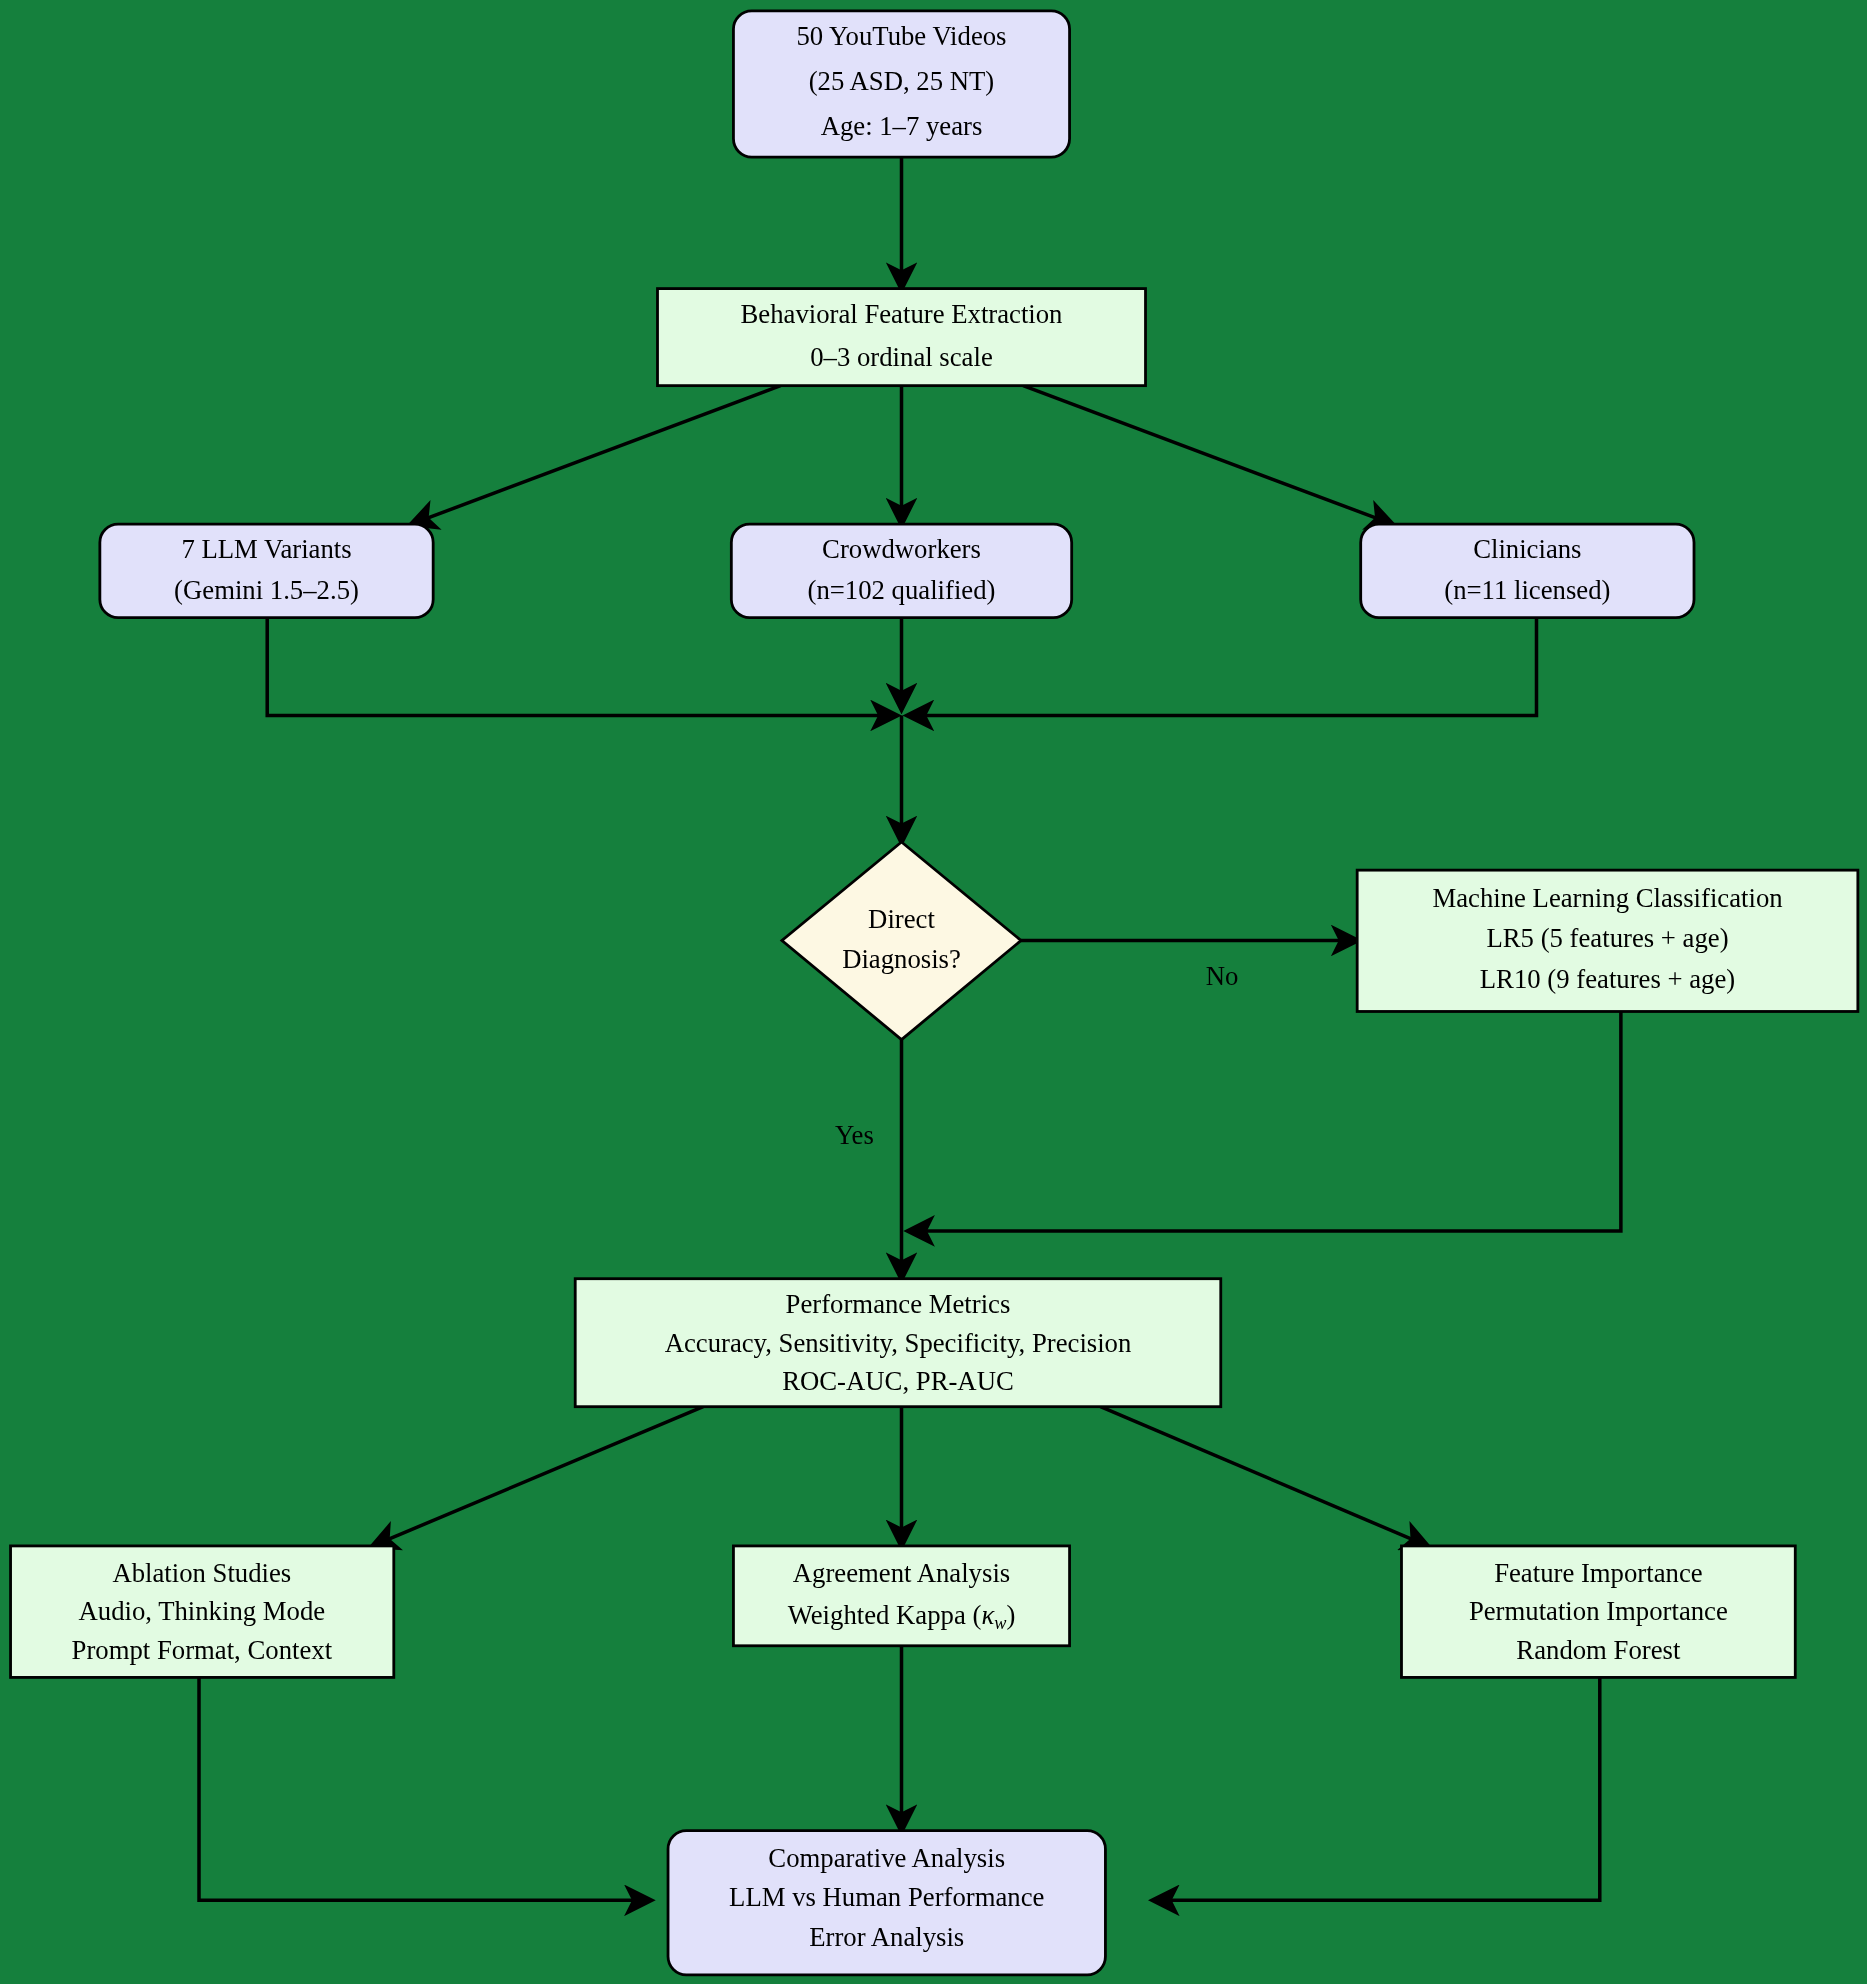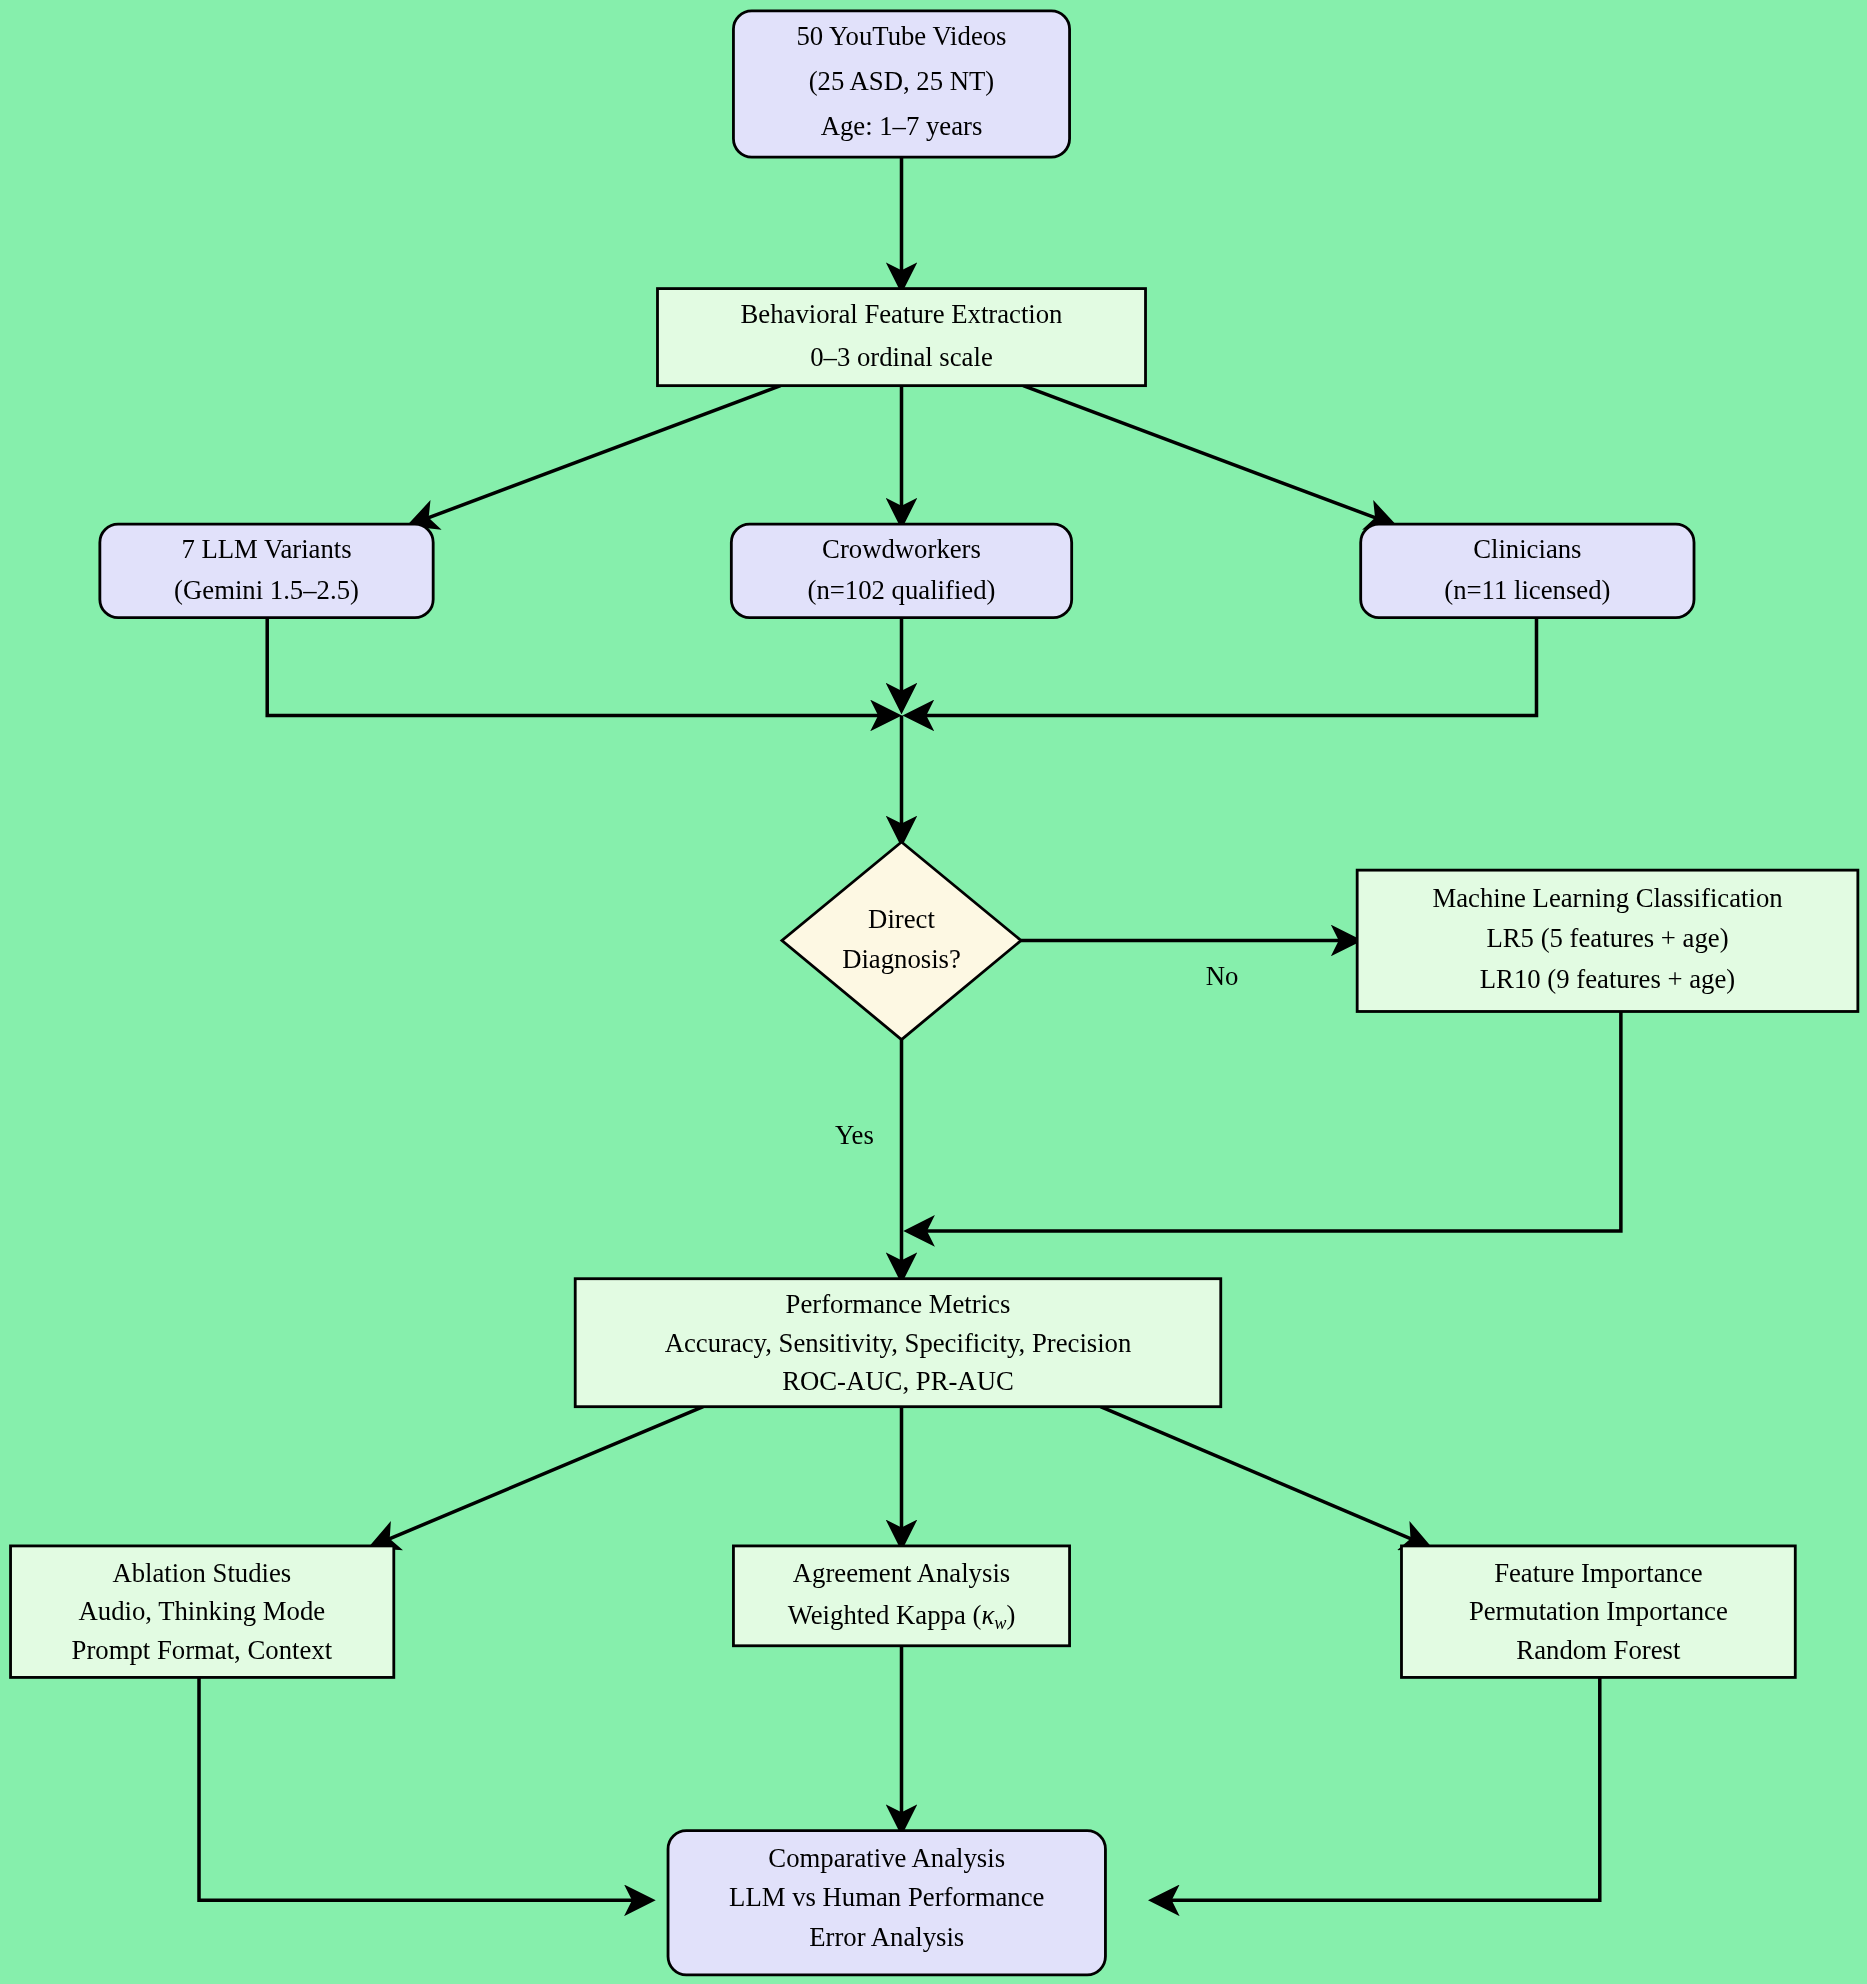--- a/index.html
+++ b/index.html
@@ -10,21 +10,21 @@
   body {
     width: 1867px;
     height: 1985px;
     font-family: "Liberation Serif", "DejaVu Serif", serif;
     overflow: hidden;
   }
   #flowchart-root {
     position: relative;
     width: 1867px;
     height: 1985px;
-    background: #86efac;
+    background: #15803d;
   }
   svg.diagram {
     display: block;
     width: 1867px;
     height: 1985px;
   }
   .node-shape {
     stroke: #000000;
     stroke-width: 4;
   }

